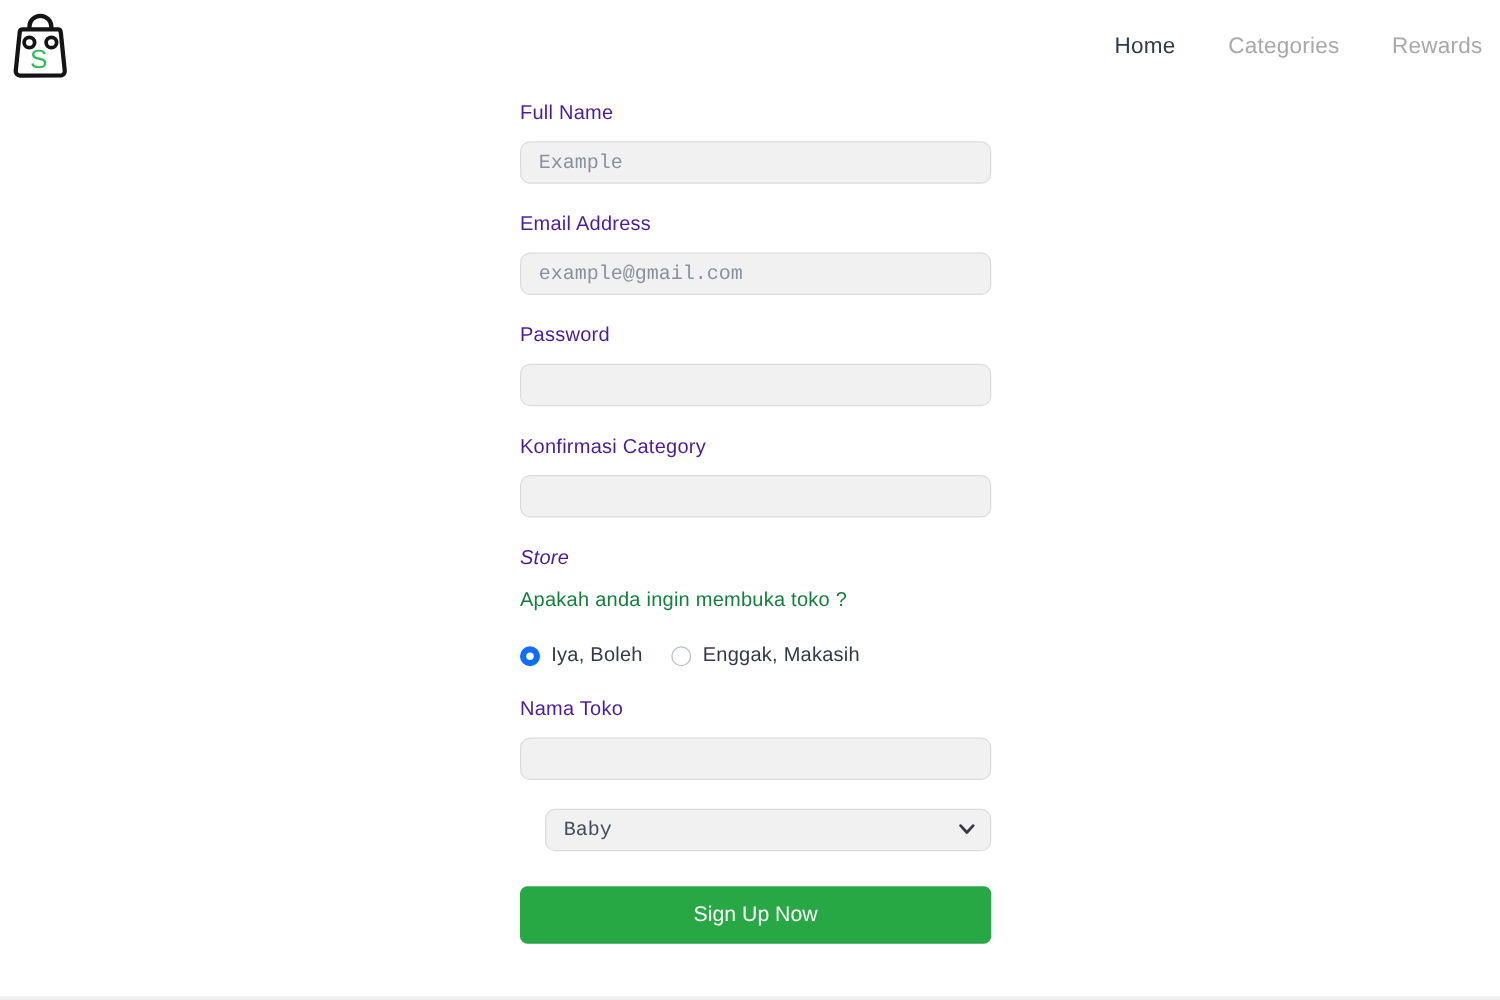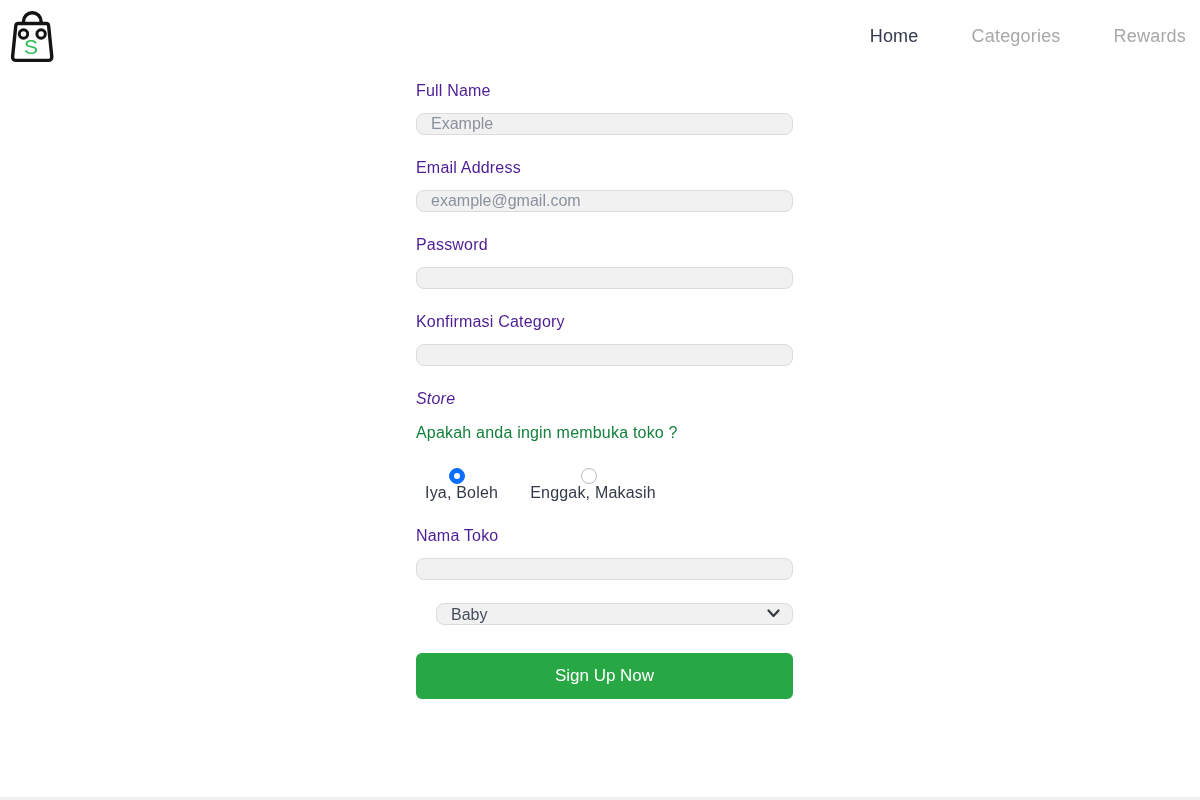--- a/index.html
+++ b/index.html
@@ -9,61 +9,61 @@
     font-family: "Liberation Sans", sans-serif;
     position: relative;
     letter-spacing: 0.2px;
   }
 
   
   .header { position: relative; height: 73px; background: #fff; }
   .logo { position: absolute; left: 10px; top: 6px; width: 44px; height: 58px; }
   .nav {
     position: absolute; right: 14px; top: 0; height: 73px;
-    display: flex; align-items: center; gap: 53px;
+    display: flex; align-items: center; gap: 42px;
     font-size: 18px;
   }
   .nav-link { color: #a8a8a8; cursor: pointer; text-decoration: none; }
   .nav-link.active { color: #333a4b; }
 
   
   .form-wrap { width: 377px; margin: 8px 0 0 416px; }
 
   .field-label {
     display: block;
     font-size: 16px;
     line-height: 19px;
     color: #4c1d95;
     margin-bottom: 13px;
   }
   .text-input, .select-input {
     width: 100%;
-    height: 22px;
+    height: 34px;
     background: #f1f1f1;
     border: 1px solid #dcdcdc;
     border-radius: 8px;
     padding: 0 14px;
     font-size: 16px;
-    font-family: Liberation Sans, sans-serif;
+    font-family: Liberation Mono, monospace;
     color: #454c5c;
     outline: none;
   }
   .text-input::placeholder { color: #8a919e; opacity: 1; }
   .field-group { margin-bottom: 23px; }
 
   .store-label { margin-bottom: 16px; font-style: italic; }
   .store-question {
     font-size: 16px;
     line-height: 18px;
     color: #15803d;
     margin-bottom: 26px;
   }
 
   .radio-row { display: flex; align-items: center; margin-bottom: 24px; }
-  .radio-option { display: flex; align-items: center; cursor: pointer; flex-direction: column; }
+  .radio-option { display: flex; align-items: center; cursor: pointer; }
   .radio-option + .radio-option { margin-left: 23px; }
   .radio-circle {
     width: 16px; height: 16px;
     border-radius: 50%;
     background: #fff;
     border: 1px solid #b6bcc4;
     position: relative;
     flex: 0 0 16px;
   }
   .radio-circle.checked { background: #0d6efd; border-color: #0d6efd; }

